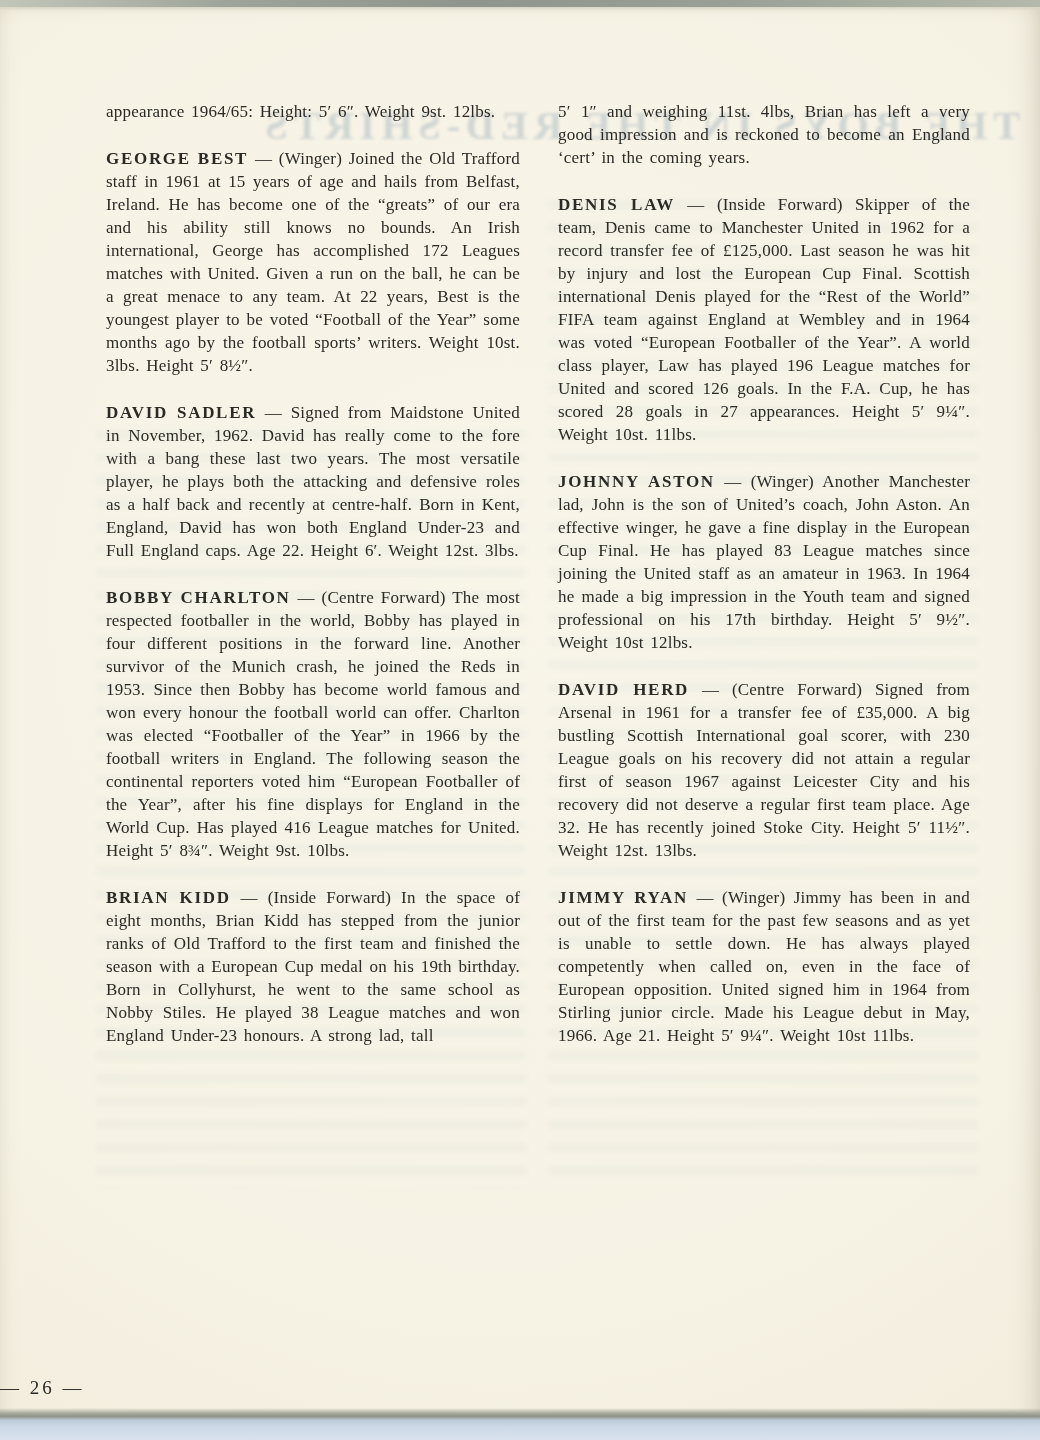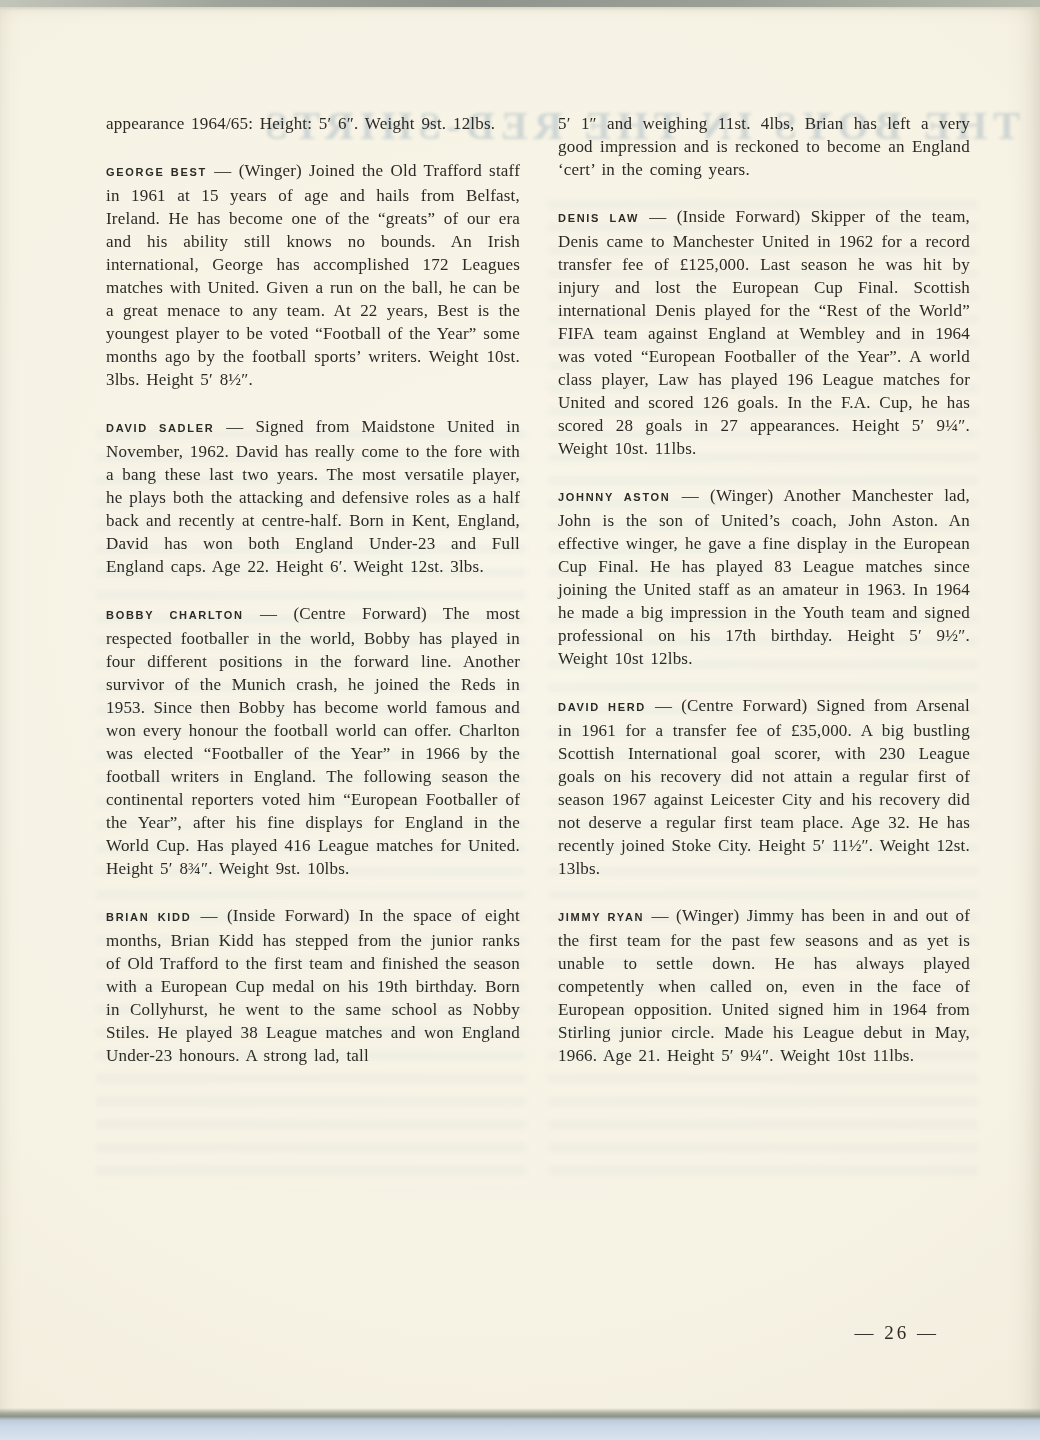--- a/index.html
+++ b/index.html
@@ -55,41 +55,41 @@
       180deg,
       rgba(135,160,178,0.16) 0px, rgba(135,160,178,0.16) 9px,
       rgba(135,160,178,0) 9px, rgba(135,160,178,0) 23px);
     filter:blur(2.5px);
     opacity:0.35;
   }
   .ghost-a{top:200px;left:548px;height:980px;}
   .ghost-b{top:430px;left:96px;height:760px;}
   
   .col{
-    position:absolute;top:112px;
+    position:absolute;top:100px;
     font-size:17px;line-height:23px;
     color:#2b2a26;
     text-align:justify;
     word-spacing:2.2px;
     letter-spacing:0.2px;
   }
   .col-left{left:106px;width:414px;}
   .col-right{left:558px;width:412px;}
   .col p{margin:0 0 24px 0;}
   .pname{
-    font-family:Liberation Sans, sans-serif;
+    font-family:Liberation Serif, serif;
     font-weight:bold;
-    font-size:11px;
+    font-size:17px;
     letter-spacing:1.7px;
     word-spacing:1px;
   }
   .page-number{
     position:absolute;
-    top:1322px;left:0;width:939px;
-    text-align:right;
+    top:1377px;left:0;width:939px;
+    text-align:left;
     font-size:19px;
     letter-spacing:3px;
     color:#2b2a26;
   }
 </style>
 </head>
 <body>
 
 <div class="page">
 

